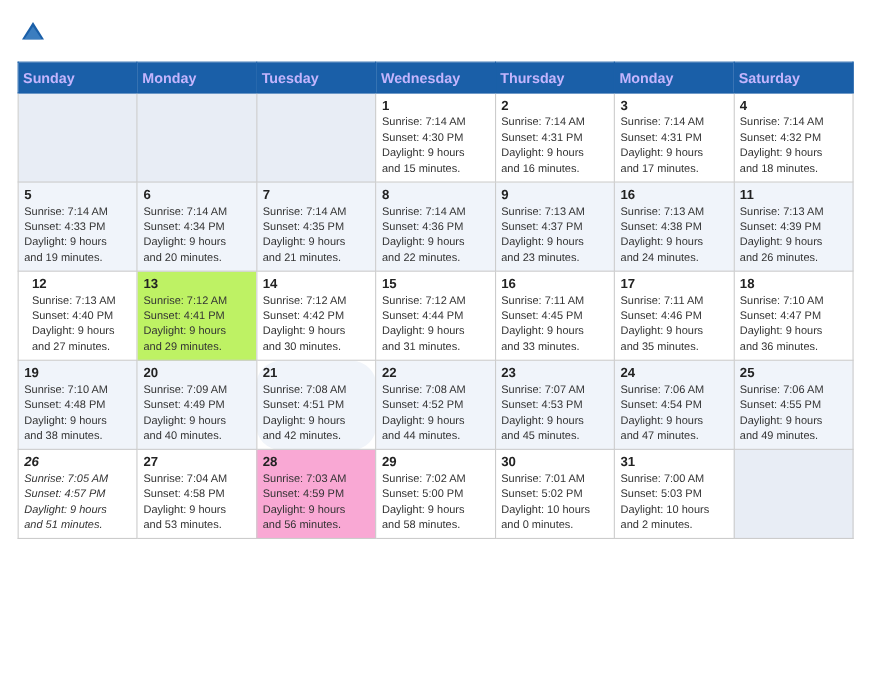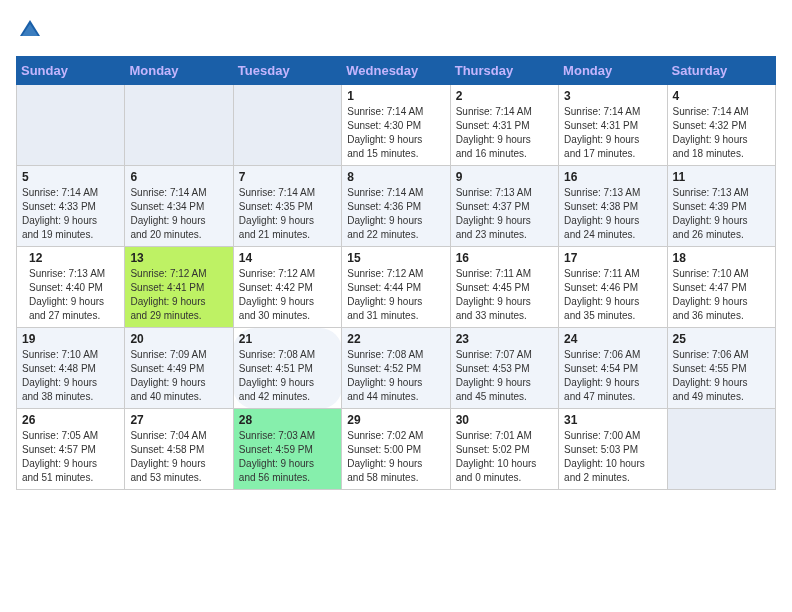--- a/index.html
+++ b/index.html
@@ -304,35 +304,35 @@
         </td>
         <td style="background: rgb(240, 244, 250);">
           <div class="day-num">25</div>
           <div class="day-info" style="white-space: pre-line;">Sunrise: 7:06 AM
 Sunset: 4:55 PM
 Daylight: 9 hours
 and 49 minutes.</div>
         </td>
       </tr>
       <tr>
-        <td style="background: rgb(255, 255, 255);">
+        <td style="background: rgb(255, 255, 255); font-style: italic;">
           <div class="day-num">26</div>
           <div class="day-info" style="white-space: pre-line;">Sunrise: 7:05 AM
 Sunset: 4:57 PM
 Daylight: 9 hours
 and 51 minutes.</div>
         </td>
         <td style="background: rgb(255, 255, 255);">
           <div class="day-num">27</div>
           <div class="day-info" style="white-space: pre-line;">Sunrise: 7:04 AM
 Sunset: 4:58 PM
 Daylight: 9 hours
 and 53 minutes.</div>
         </td>
-        <td style="background: #86efac;">
+        <td style="background: #f9a8d4;">
           <div class="day-num">28</div>
           <div class="day-info" style="white-space: pre-line;">Sunrise: 7:03 AM
 Sunset: 4:59 PM
 Daylight: 9 hours
 and 56 minutes.</div>
         </td>
         <td style="background: rgb(255, 255, 255);">
           <div class="day-num">29</div>
           <div class="day-info" style="white-space: pre-line;">Sunrise: 7:02 AM
 Sunset: 5:00 PM

